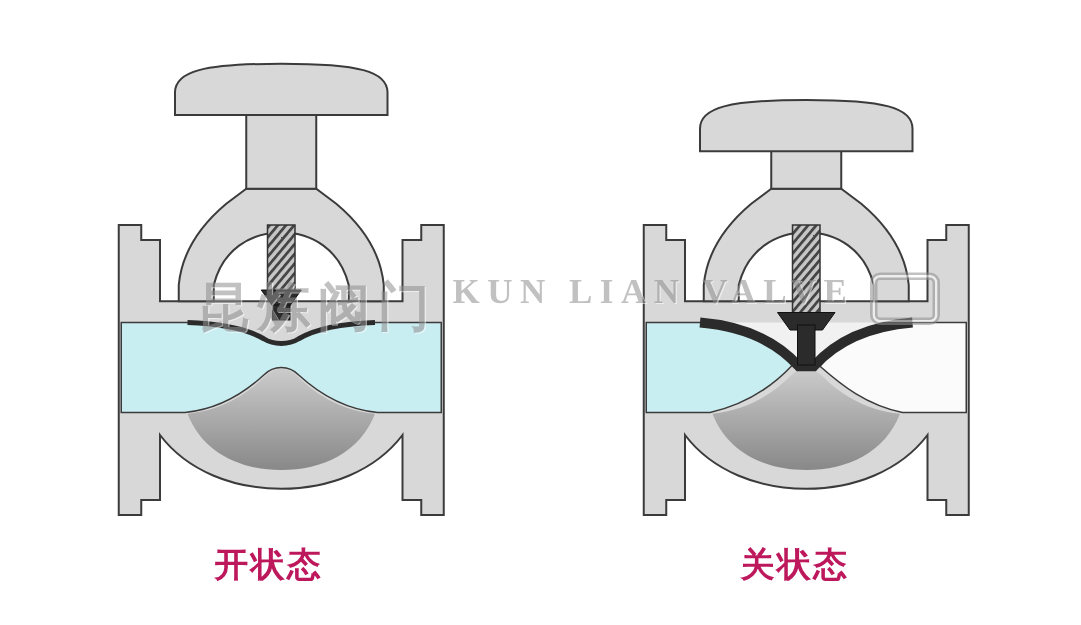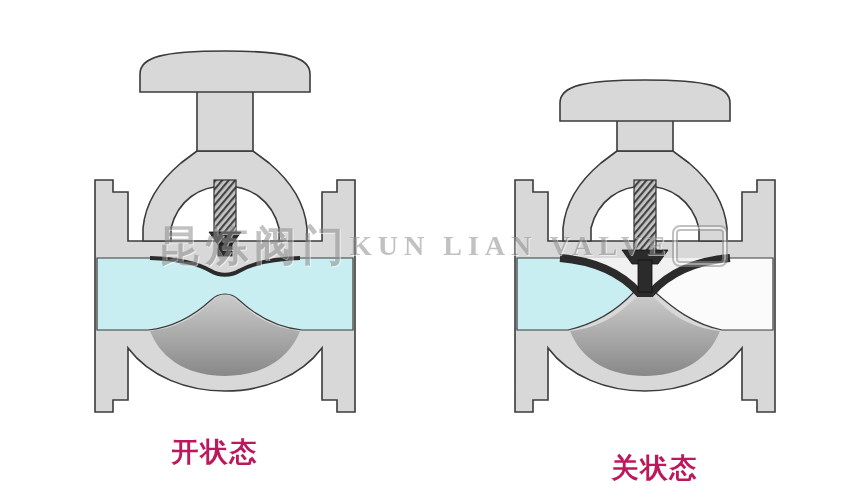--- a/index.html
+++ b/index.html
@@ -18,21 +18,21 @@
   .fluid-fill{fill:var(--fluid); stroke:var(--outline); stroke-width:1.2;}
   .empty-fill{fill:#fbfbfb; stroke:var(--outline); stroke-width:1.2;}
   .dark-part{fill:var(--dark); stroke:#111; stroke-width:0.8;}
   .diaphragm-stroke{fill:none; stroke:var(--dark);}
   .cavity{fill:#f1f1f1; stroke:none;}
   .shading{stroke:none; opacity:.85;}
   .threaded{stroke:#333; stroke-width:1.2;}
 
   .watermark{
     position:absolute; top:218px; left:158px;
-    display:flex; align-items:center; gap:0;
+    display:flex; gap:12px;
     opacity:.55; pointer-events:none;
   }
   .wm-cn{
     font-size:42px; font-weight:bold; letter-spacing:6px;
     color:var(--watermark); text-shadow:1px 1px 0 #fff;
     white-space:nowrap;
   }
   .wm-en{
     font-size:28px; font-weight:bold; letter-spacing:6px;
     color:var(--watermark); font-family:"Liberation Serif", serif;
@@ -41,21 +41,21 @@
   .wm-seal{
     width:56px; height:42px; flex:0 0 auto;
     border:2px solid var(--watermark); border-radius:8px;
     box-shadow: inset 0 0 0 2px #fff, inset 0 0 0 4px var(--watermark);
   }
   .state-label{
     position:absolute; top:434px; width:200px; text-align:center;
     font-size:27px; font-weight:bold; color:#be185d; letter-spacing:2px;
   }
   .state-label.left{left:115px;}
-  .state-label.right{left:555px;margin-top:16px;}
+  .state-label.right{left:536px;}
 </style>
 </head>
 <body>
 
 <div class="stage">
 
   <svg width="865" height="500" viewBox="0 0 865 500">
     <defs>
       <pattern id="threads" patternUnits="userSpaceOnUse" width="5" height="5" patternTransform="rotate(40)">
         <rect width="5" height="5" fill="#c6c6c6"></rect>

